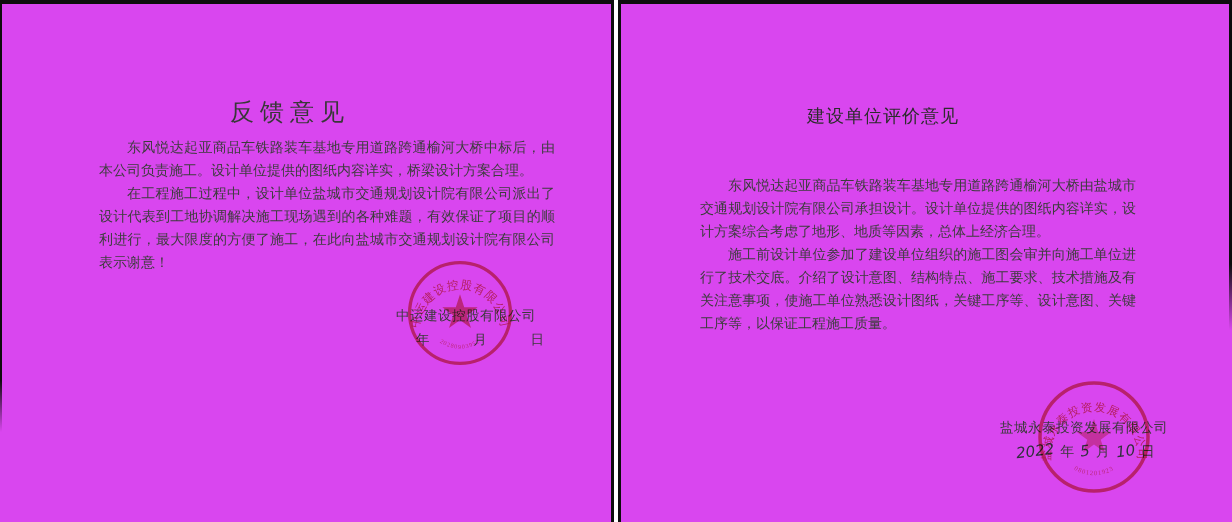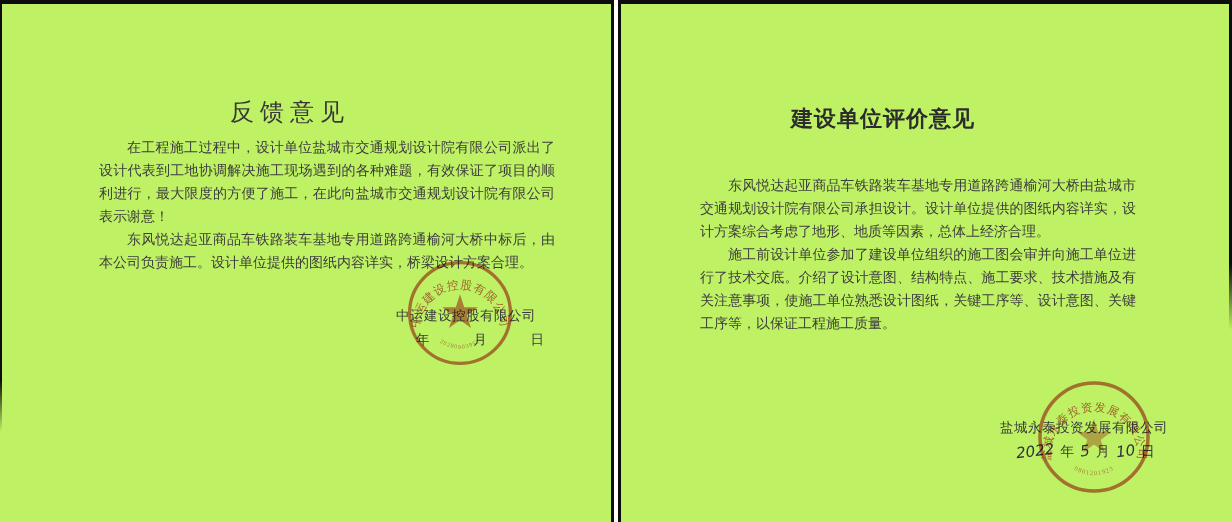--- a/index.html
+++ b/index.html
@@ -1,34 +1,34 @@
 <!DOCTYPE html>
 <html><head>
 <meta charset="utf-8">
 <style>
   html,body{margin:0;padding:0;background:#ffffff;}
   .canvas{position:relative;width:1232px;height:522px;background:#ffffff;overflow:hidden;
           font-family:"Liberation Serif", serif;}
-  .page{position:absolute;top:0;height:522px;background:#bef264;}
+  .page{position:absolute;top:0;height:522px;background:#d946ef;}
   .page-left{left:0;width:614px;}
   .page-right{left:618px;width:614px;}
 
   
   .edge{position:absolute;background:#0d0d0d;}
   .edge-top{left:0;right:0;top:0;height:4px;}
   .edge-gutter-l{right:0;top:0;width:3px;height:522px;}
   .edge-gutter-r{left:0;top:0;width:3px;height:522px;}
   .edge-left-fade{left:0;top:0;width:2px;height:432px;
       background:linear-gradient(#0d0d0d 88%,rgba(13,13,13,0));}
   .edge-right-fade{right:0;top:0;width:3px;height:330px;
       background:linear-gradient(#0d0d0d 80%,rgba(13,13,13,0));}
 
   .doc-title{position:absolute;text-align:center;color:#383838;}
   .title-l{top:96px;left:0;width:580px;font-size:24px;letter-spacing:6px;}
-  .title-r{top:104px;left:0;width:530px;font-size:22px;font-weight:bold;letter-spacing:1px;color:#2c2c2c;}
+  .title-r{top:104px;left:0;width:530px;font-size:18px;font-weight:normal;letter-spacing:1px;color:#2c2c2c;}
 
   .body-text{position:absolute;font-size:14px;line-height:23px;color:#3d3d3d;
              text-align:justify;text-justify:inter-ideograph;}
   .body-l{top:136px;left:99px;width:456px;}
   .body-r{top:174px;left:82px;width:436px;}
   .body-text p{margin:0;text-indent:2em;}
 
   .sig-company{position:absolute;font-size:13.5px;color:#3a3a3a;letter-spacing:0.5px;white-space:nowrap;}
   .sig-l{top:307px;left:396px;}
   .sig-r{top:419px;left:382px;}
@@ -56,22 +56,22 @@
 <div class="canvas">
 
   <div class="page page-left">
     <div class="edge edge-top"></div>
     <div class="edge-left-fade edge"></div>
     <div class="edge edge-gutter-l"></div>
 
     <div class="doc-title title-l">反馈意见</div>
 
     <div class="body-text body-l">
+      <p>东风悦达起亚商品车铁路装车基地专用道路跨通榆河大桥中标后，由本公司负责施工。设计单位提供的图纸内容详实，桥梁设计方案合理。</p>
       <p>在工程施工过程中，设计单位盐城市交通规划设计院有限公司派出了设计代表到工地协调解决施工现场遇到的各种难题，有效保证了项目的顺利进行，最大限度的方便了施工，在此向盐城市交通规划设计院有限公司表示谢意！</p>
-      <p>东风悦达起亚商品车铁路装车基地专用道路跨通榆河大桥中标后，由本公司负责施工。设计单位提供的图纸内容详实，桥梁设计方案合理。</p>
     </div>
 
     <div class="sig-company sig-l">中运建设控股有限公司</div>
 
     <div class="date-row date-l">
       <span>年</span>
       <span>月</span>
       <span>日</span>
     </div>
 

